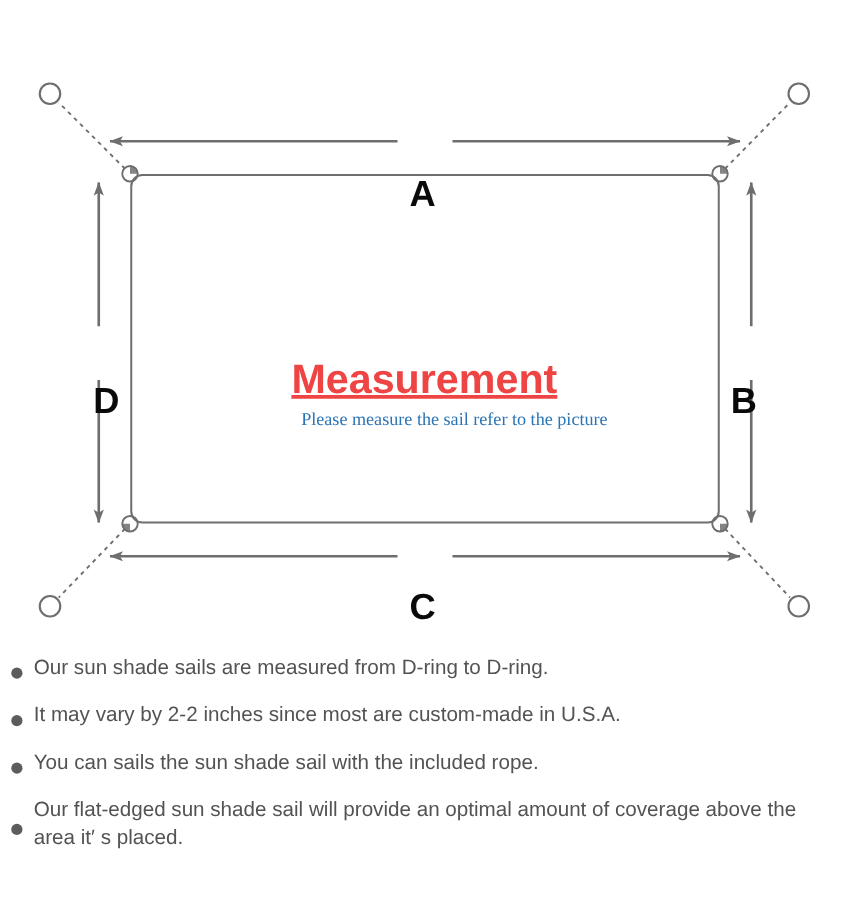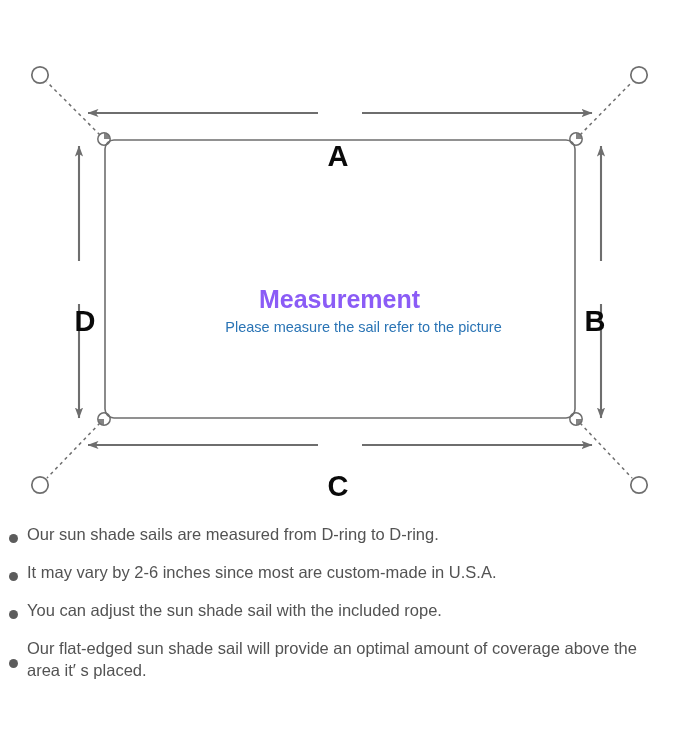--- a/index.html
+++ b/index.html
@@ -53,29 +53,30 @@
   .center-block {
     position: absolute;
     left: 0;
     top: 240px;
     width: 679px;
     text-align: center;
     pointer-events: none;
   }
   .center-title {
     font-family: "Liberation Sans", sans-serif;
-    font-size: 25px;
+    font-size: 33px;
     font-weight: bold;
-    color: #8b5cf6;
+    color: #ef4444;
     line-height: 1.05;
     white-space: nowrap;
+    text-decoration: underline;
   }
   .center-sub {
     margin-top: 7px;
-    font-family: Liberation Sans, sans-serif;
+    font-family: Liberation Serif, serif;
     font-size: 14.5px;
     font-weight: normal;
     color: #2a74b5;
     white-space: nowrap;
     margin-left: 48px;
   }
 
   
   .dim-letter {
     position: absolute;
@@ -199,25 +200,25 @@
     <div class="dim-letter dim-d">D</div>
   </div>
 
   <div class="notes">
     <div class="note-row">
       <span class="bullet"></span>
       <span class="note-text">Our sun shade sails are measured from D-ring to D-ring.</span>
     </div>
     <div class="note-row">
       <span class="bullet"></span>
-      <span class="note-text">It may vary by 2-6 inches since most are custom-made in U.S.A.</span>
-    </div>
-    <div class="note-row">
-      <span class="bullet"></span>
-      <span class="note-text">You can adjust the sun shade sail with the included rope.</span>
+      <span class="note-text">It may vary by 2-2 inches since most are custom-made in U.S.A.</span>
+    </div>
+    <div class="note-row">
+      <span class="bullet"></span>
+      <span class="note-text">You can sails the sun shade sail with the included rope.</span>
     </div>
     <div class="note-row">
       <span class="bullet"></span>
       <span class="note-text">Our flat-edged sun shade sail will provide an optimal amount of coverage above the area it′ s placed.</span>
     </div>
   </div>
 
 </div>
 
 </body></html>

